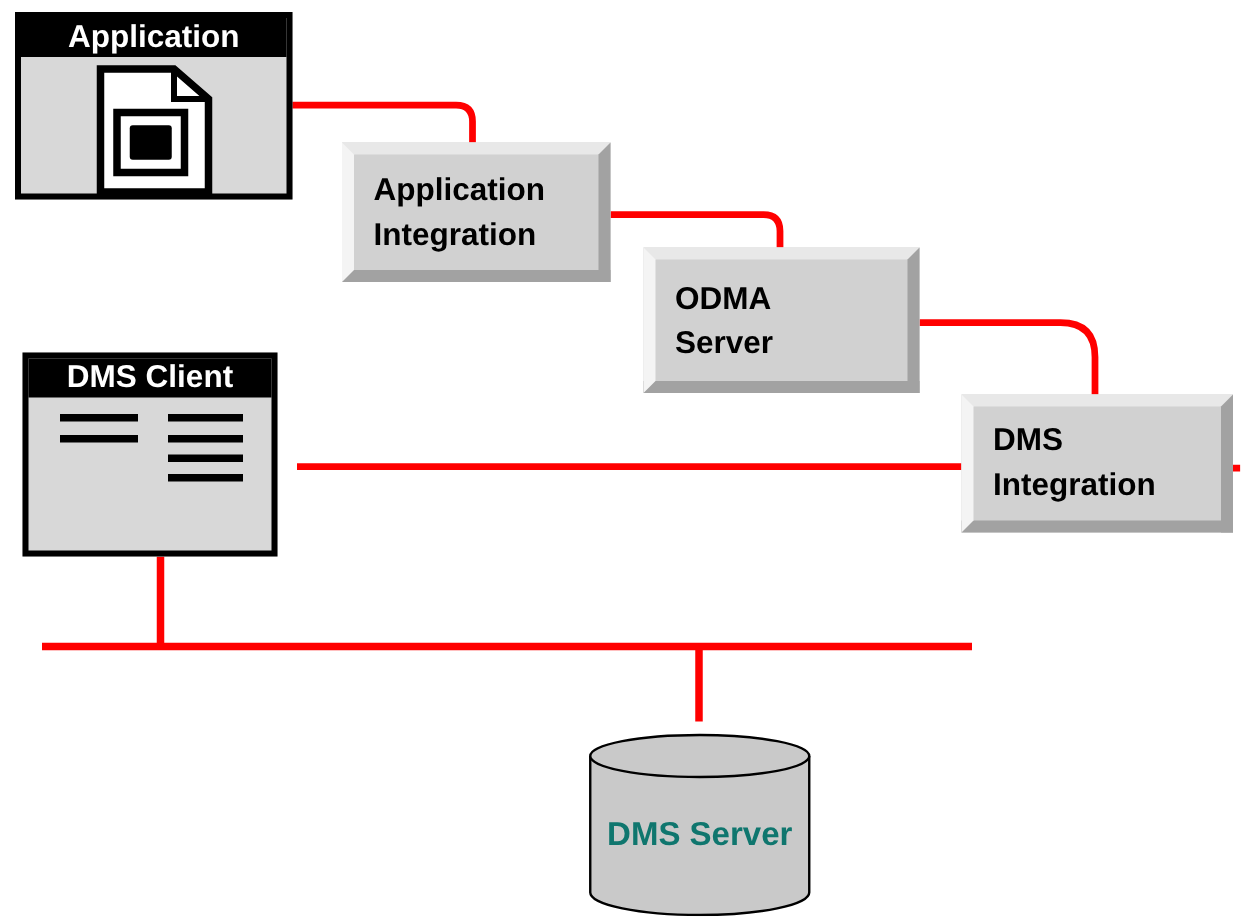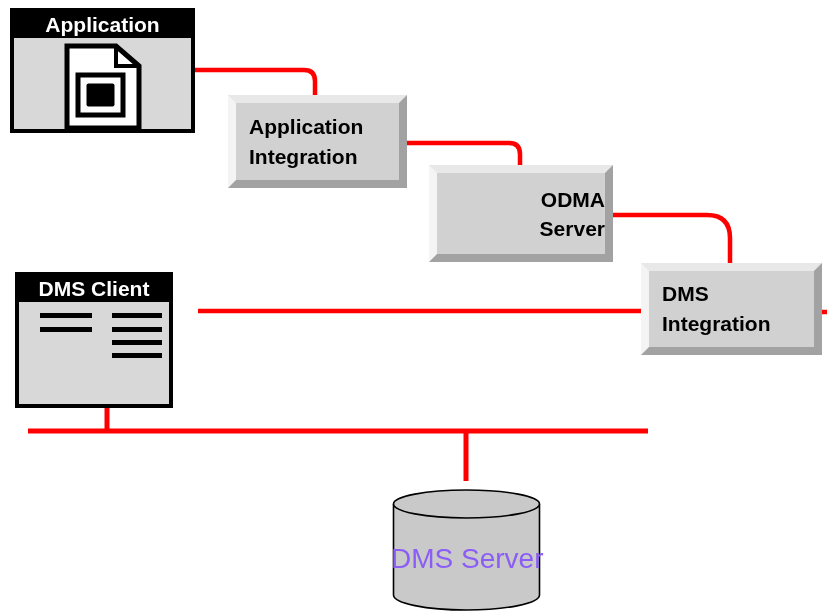--- a/index.html
+++ b/index.html
@@ -44,21 +44,21 @@
     display:flex; flex-direction:column; justify-content:center;
     padding-left:13px;
     font-size:21px; line-height:30px; font-weight:bold; color:#000000;
     white-space:nowrap;
   }
 
   
   .cyl { position:absolute; left:391px; top:486px; z-index:2; }
   .cyl-label {
     position:absolute; left:391px; top:543px; width:151px; z-index:3;
-    text-align:center; font-size:28px; font-weight:normal; color:#8b5cf6;
+    text-align:center; font-size:22px; font-weight:bold; color:#0f766e;
     white-space:nowrap;
   }
 </style>
 </head>
 <body>
 
 <div class="canvas">
 
   <svg class="connectors" width="827" height="611" viewBox="0 0 827 611">
     <path class="connector" d="M193,70 H304 Q315,70 315,81 V95"></path>
@@ -81,31 +81,31 @@
         <rect x="22.5" y="40.5" width="28" height="23" rx="2" fill="#000000"></rect>
       </svg>
     </div>
   </div>
 
   <div class="bevel" style="left:228px; top:95px; width:179px; height:93px;">
     <div>Application</div>
     <div>Integration</div>
   </div>
 
-  <div class="bevel" style="left:429px; top:165px; width:184px; height:97px; line-height:29px;align-items:flex-end;">
+  <div class="bevel" style="left:429px; top:165px; width:184px; height:97px; line-height:29px;">
     <div>ODMA</div>
     <div>Server</div>
   </div>
 
   <div class="bevel" style="left:641px; top:263px; width:181px; height:92px;">
     <div>DMS</div>
     <div>Integration</div>
   </div>
 
-  <div class="win" style="left:15px; top:235px; width:158px; height:136px;margin-top:37px;">
+  <div class="win" style="left:15px; top:235px; width:170px; height:136px;">
     <div class="titlebar">DMS Client</div>
     <div class="winbody">
       <span class="bar" style="left:21px; top:11px; width:52px;"></span>
       <span class="bar" style="left:21px; top:25px; width:52px;"></span>
       <span class="bar" style="left:93px; top:11px; width:50px;"></span>
       <span class="bar" style="left:93px; top:25px; width:50px;"></span>
       <span class="bar" style="left:93px; top:38px; width:50px;"></span>
       <span class="bar" style="left:93px; top:51px; width:50px;"></span>
     </div>
   </div>

